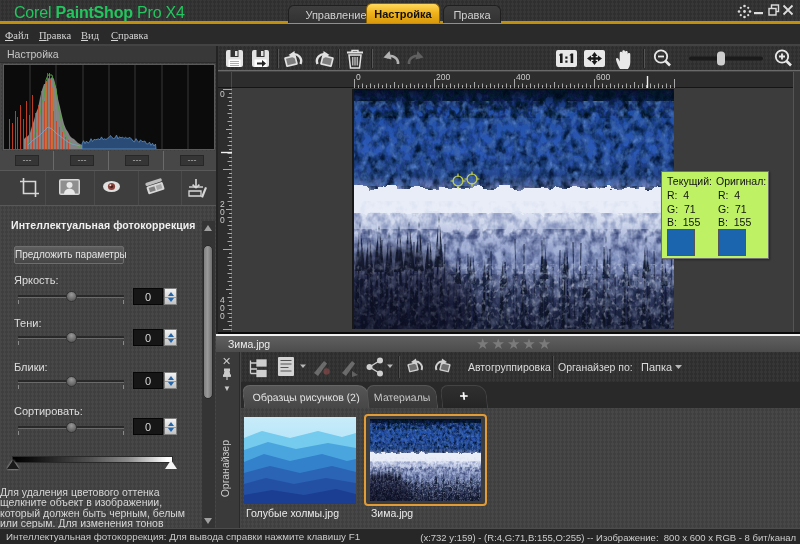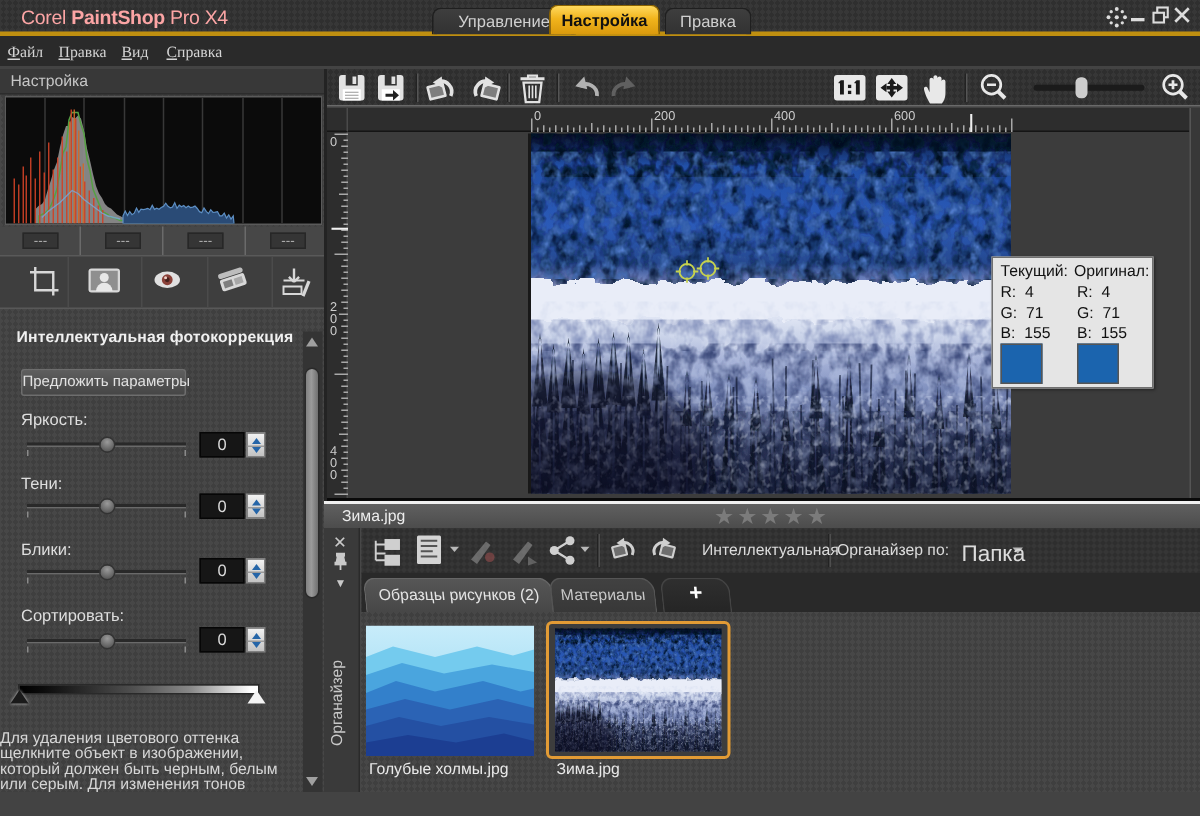--- a/index.html
+++ b/index.html
@@ -13,21 +13,21 @@
 .texd{background-color:#2e2e2e;background-image:
  linear-gradient(45deg,rgba(255,255,255,.04) 25%,transparent 25%,transparent 75%,rgba(255,255,255,.04) 75%),
  linear-gradient(-45deg,rgba(255,255,255,.04) 25%,transparent 25%,transparent 75%,rgba(255,255,255,.04) 75%);
  background-size:4px 4px;}
 
 #titlebar{left:0;top:0;width:800px;height:21px;background-color:#2f2f2f;background-image:
  linear-gradient(45deg,rgba(255,255,255,.04) 25%,transparent 25%,transparent 75%,rgba(255,255,255,.04) 75%),
  linear-gradient(-45deg,rgba(255,255,255,.04) 25%,transparent 25%,transparent 75%,rgba(255,255,255,.04) 75%);
  background-size:4px 4px;}
 #goldline{left:0;top:21px;width:800px;height:2.5px;background:#bf8f10;}
-#apptitle{left:14px;top:4px;font-size:13px;color:#fca5a5;letter-spacing:-0.2px;}
+#apptitle{left:14px;top:4px;font-size:16px;color:#22c55e;letter-spacing:-0.2px;}
 #apptitle b{font-weight:700;}
 .tab{position:absolute;top:5px;height:18px;border-radius:6px 6px 0 0;
  font-size:11px;line-height:18px;text-align:center;color:#d0d0d0;}
 .tab.inact{background:linear-gradient(#3e3e3e,#323232);border:1px solid #1f1f1f;border-bottom:none;}
 #tabactive{background:linear-gradient(#ffd95e,#f1b41c 45%,#d9990c);color:#111;font-weight:700;
  border:1px solid #8a6200;border-bottom:none;z-index:3;}
 .winbtn{position:absolute;top:5px;color:#dcdcdc;font-size:12px;line-height:14px;}
 
 #menubar{left:0;top:23.5px;width:800px;height:20px;background:#2a2a2a;font-size:10.5px;color:#d4d4d4;}
 #menubar span{position:absolute;top:6px;font-family:Liberation Serif, serif;}
@@ -70,21 +70,21 @@
 .scrolltri{position:absolute;left:2px;width:0;height:0;border-left:4.5px solid transparent;border-right:4.5px solid transparent;}
 
 #lpborder{left:216px;top:46px;width:2px;height:482px;background:#232323;}
 #ctoolbar{left:218px;top:46px;width:582px;height:25px;border-bottom:1px solid #6a6a6a;}
 #hruler{left:232px;top:72px;width:561px;height:16px;background:#2d2d2d;border-bottom:1px solid #151515;}
 #rulercorner{left:218px;top:72px;width:14px;height:16px;background:#2d2d2d;border-right:1px solid #4a4a4a;border-bottom:1px solid #151515;}
 #vruler{left:218px;top:88px;width:14px;height:244px;background:#2d2d2d;border-right:1px solid #4a4a4a;}
 #canvas{left:232px;top:88px;width:561px;height:244px;background:#3c3c3c;}
 #canvasR{left:793px;top:72px;width:7px;height:260px;background:#383838;border-left:1px solid #555;}
 #photo{left:354px;top:89px;width:320px;height:240px;border-left:2px solid #181818;margin-left:-2px;}
-#tooltip{left:661px;top:171px;width:108px;height:88px;background:#e5e5e5;border:1px solid #707070;
+#tooltip{left:661px;top:171px;width:108px;height:88px;background:#bef264;border:1px solid #707070;
  font-size:10.5px;color:#111;box-shadow:1px 1px 2px rgba(0,0,0,.4);}
 #blackline{left:218px;top:332px;width:582px;height:2px;background:#0a0a0a;}
 #whiteline{left:216px;top:334px;width:584px;height:2px;background:#f0f0f0;}
 #zimabar{left:216px;top:336px;width:584px;height:16px;background:linear-gradient(#606060,#4c4c4c);
  font-size:10.5px;color:#ededed;}
 #stars{left:476px;top:335px;letter-spacing:2px;font-size:15px;color:#7b7b7b;}
 
 #bpanel{left:216px;top:352px;width:584px;height:176px;overflow:hidden;}
 #bstrip{left:0;top:0;width:24px;height:176px;background:#3a3a3a;border-right:1px solid #2a2a2a;color:#c9c9c9;}
 #orgtext{position:absolute;left:3px;top:88px;font-size:10.5px;color:#c9c9c9;
@@ -578,23 +578,23 @@
    <g transform="translate(192,6)">
     <g transform="rotate(14 12 9)">
               <rect x="7" y="5" width="10" height="8.5" rx="1" fill="#cfcfcf"></rect>
               <rect x="8.4" y="6.4" width="7.2" height="5.7" fill="#6e6e6e"></rect>
             </g>
     <path d="M3.5,12 A6,6 0 0 1 11,4" stroke="#cfcfcf" stroke-width="2" fill="none"></path>
     <path d="M9,0.5 L14,4 L8.5,7 Z" fill="#cfcfcf"></path>
           </g>
    <path d="M434,13 l3.5,4 3.5,-4 z" fill="#b8b8b8"></path>
   </svg>
-  <span style="position:absolute;left:227px;top:9px;font-size:10.5px;color:#dcdcdc;">Интеллектуальная</span>
+  <span style="position:absolute;left:227px;top:9px;font-size:10.5px;color:#dcdcdc;">Автогруппировка</span>
   <span style="position:absolute;left:317px;top:9px;font-size:10.5px;color:#dcdcdc;">Органайзер по:</span>
-  <span style="position:absolute;left:400px;top:9px;font-size:15px;color:#dcdcdc;">Папка</span>
+  <span style="position:absolute;left:400px;top:9px;font-size:11px;color:#dcdcdc;">Папка</span>
  </div>
   <div class="abs" id="btabs">
    <div class="btab" id="btab1">Образцы рисунков (2)</div>
    <div class="btab" id="btab2">Материалы</div>
    <div class="btab" id="btab3">+</div>
   </div>
   <div class="abs" id="bcontent">
    <div class="abs" id="thumb1"><svg width="112" height="87" viewBox="0 0 112 87">
     <defs>
               <linearGradient id="sky1" x1="0" y1="0" x2="0" y2="1">
@@ -612,12 +612,16 @@
    </svg></div>
    <div class="abs" id="selbox"></div>
    <div class="abs" id="thumb2"><svg width="111" height="82" viewBox="0 0 320 240" preserveAspectRatio="none">
             <use href="#photoG"></use>
           </svg></div>
    <div class="tlabel" style="left:5px;">Голубые холмы.jpg</div>
    <div class="tlabel" style="left:130px;">Зима.jpg</div>
   </div>
  </div>
 
+ <div class="abs" id="statusbar">
+  <span style="position:absolute;left:6px;top:2px;">Интеллектуальная фотокоррекция: Для вывода справки нажмите клавишу F1</span>
+  <span style="position:absolute;right:4px;top:2.5px;font-size:9.5px;">(x:732 y:159) - (R:4,G:71,B:155,O:255) -- Изображение:&nbsp; 800 x 600 x RGB - 8 бит/канал</span>
+ </div>
 </div>
 </body></html>

